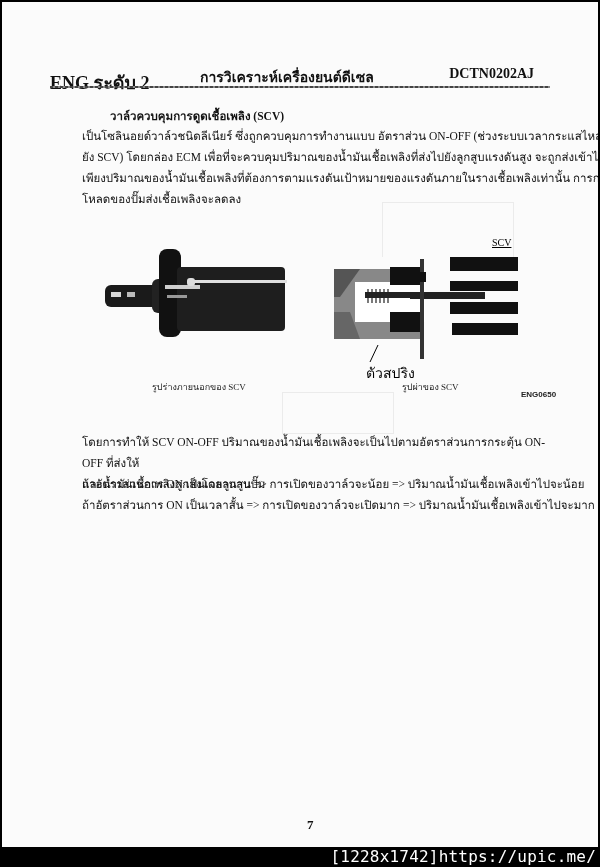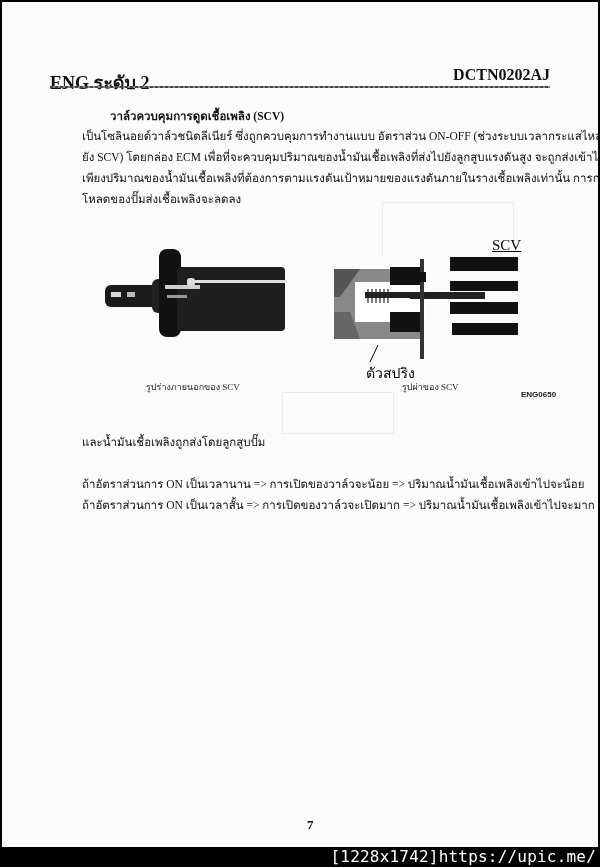--- a/index.html
+++ b/index.html
@@ -11,21 +11,21 @@
     .page {
       position: absolute; left: 2px; top: 2px; width: 596px; height: 845px;
       background: #fbfbfb; overflow: hidden;
     }
     .header {
       position: absolute; left: 48px; top: 62px; width: 500px; height: 22px;
       font-weight: bold; color: #111;
     }
     .hdr-left { position: absolute; left: 0; top: 4px; font-size: 18px; font-family: "Liberation Serif", serif; }
     .hdr-center { position: absolute; left: 150px; top: 2px; font-size: 14px; font-family: "Liberation Serif", serif; }
-    .hdr-right { position: absolute; right: 0; top: 2px; font-size: 16px; font-family: "Liberation Serif", serif; margin-left: 8px; }
+    .hdr-right { position: absolute; right: 16px; top: 2px; font-size: 14px; font-family: "Liberation Serif", serif; margin-left: 8px; }
     .hdr-rule {
       position: absolute; left: 48px; top: 84px; width: 500px; height: 2px;
       background: repeating-linear-gradient(90deg, #444 0 3px, #888 3px 5px);
     }
     .body-text {
       position: absolute; left: 80px; width: 470px;
       font-family: "Liberation Serif", serif; font-size: 11.5px; color: #111;
       line-height: 21px;
     }
     .title { top: 104px; font-weight: bold; font-size: 11.5px; margin-left: 28px; }
@@ -33,27 +33,27 @@
     .para1 .line { white-space: nowrap; }
     .figure-left {
       position: absolute; left: 95px; top: 243px; width: 200px; height: 95px;
     }
     .figure-right {
       position: absolute; left: 328px; top: 255px; width: 195px; height: 110px;
     }
     .fig-caption {
       position: absolute; font-family: "Liberation Serif", serif; font-size: 9px; color: #222;
     }
-    .cap-left { left: 144px; top: 378px; text-align: center; }
+    .cap-left { left: 150px; top: 378px; text-align: center; }
     .cap-right { left: 400px; top: 378px; }
     .fig-code {
       position: absolute; left: 519px; top: 388px; font-family: "Liberation Sans", sans-serif;
       font-size: 8px; color: #222; font-weight: bold;
     }
-    .label-scv { position: absolute; left: 490px; top: 235px; font-size: 15px; font-family: "Liberation Serif", serif; text-decoration: underline; }
+    .label-scv { position: absolute; left: 490px; top: 235px; font-size: 10px; font-family: "Liberation Serif", serif; text-decoration: underline; }
     .label-spring { position: absolute; left: 364px; top: 360px; font-size: 14px; font-family: "Liberation Serif", serif; }
     .para2 { top: 430px; }
     .cond { top: 472px; }
     .cond .line { white-space: nowrap; }
     .page-number {
       position: absolute; left: 305px; top: 815px; font-family: "Liberation Serif", serif;
       font-weight: bold; font-size: 13px; color: #111;
     }
     .watermark {
       position: absolute; right: 4px; bottom: 1px; color: #fff;
@@ -66,20 +66,21 @@
 </head>
 <body>
 
 <div class="page">
 
   <div class="ghost" style="left:380px;top:200px;width:130px;height:60px;"></div>
   <div class="ghost" style="left:280px;top:390px;width:110px;height:40px;"></div>
 
   <div class="header">
     <span class="hdr-left">ENG ระดับ 2</span>
+    <span class="hdr-center">การวิเคราะห์เครื่องยนต์ดีเซล</span>
     <span class="hdr-right">DCTN0202AJ</span>
   </div>
   <div class="hdr-rule"></div>
 
   <div class="body-text title">วาล์วควบคุมการดูดเชื้อเพลิง (SCV)</div>
 
   <div class="body-text para1">
     <div class="line">เป็นโซลินอยด์วาล์วชนิดลีเนียร์ ซึ่งถูกควบคุมการทำงานแบบ อัตราส่วน ON-OFF (ช่วงระบบเวลากระแสไหลไป</div>
     <div class="line">ยัง SCV) โดยกล่อง ECM เพื่อที่จะควบคุมปริมาณของน้ำมันเชื้อเพลิงที่ส่งไปยังลูกสูบแรงดันสูง จะถูกส่งเข้าไป</div>
     <div class="line">เพียงปริมาณของน้ำมันเชื้อเพลิงที่ต้องการตามแรงดันเป้าหมายของแรงดันภายในรางเชื้อเพลิงเท่านั้น การกระตุ้น</div>
@@ -132,20 +133,21 @@
     <line x1="48" y1="88" x2="40" y2="105" stroke="#000" stroke-width="1"></line>
   </svg>
   <div class="label-scv">SCV</div>
   <div class="label-spring">ตัวสปริง</div>
 
   <div class="fig-caption cap-left">รูปร่างภายนอกของ SCV</div>
   <div class="fig-caption cap-right">รูปผ่าของ SCV</div>
   <div class="fig-code">ENG0650</div>
 
   <div class="body-text para2">
+    <div class="line">โดยการทำให้ SCV ON-OFF ปริมาณของน้ำมันเชื้อเพลิงจะเป็นไปตามอัตราส่วนการกระตุ้น ON-OFF ที่ส่งให้</div>
     <div class="line">และน้ำมันเชื้อเพลิงถูกส่งโดยลูกสูบปั๊ม</div>
   </div>
 
   <div class="body-text cond">
     <div class="line">ถ้าอัตราส่วนการ ON เป็นเวลานาน =&gt; การเปิดของวาล์วจะน้อย =&gt; ปริมาณน้ำมันเชื้อเพลิงเข้าไปจะน้อย</div>
     <div class="line">ถ้าอัตราส่วนการ ON เป็นเวลาสั้น =&gt; การเปิดของวาล์วจะเปิดมาก =&gt; ปริมาณน้ำมันเชื้อเพลิงเข้าไปจะมาก</div>
   </div>
 
   <div class="page-number">7</div>
 </div>

